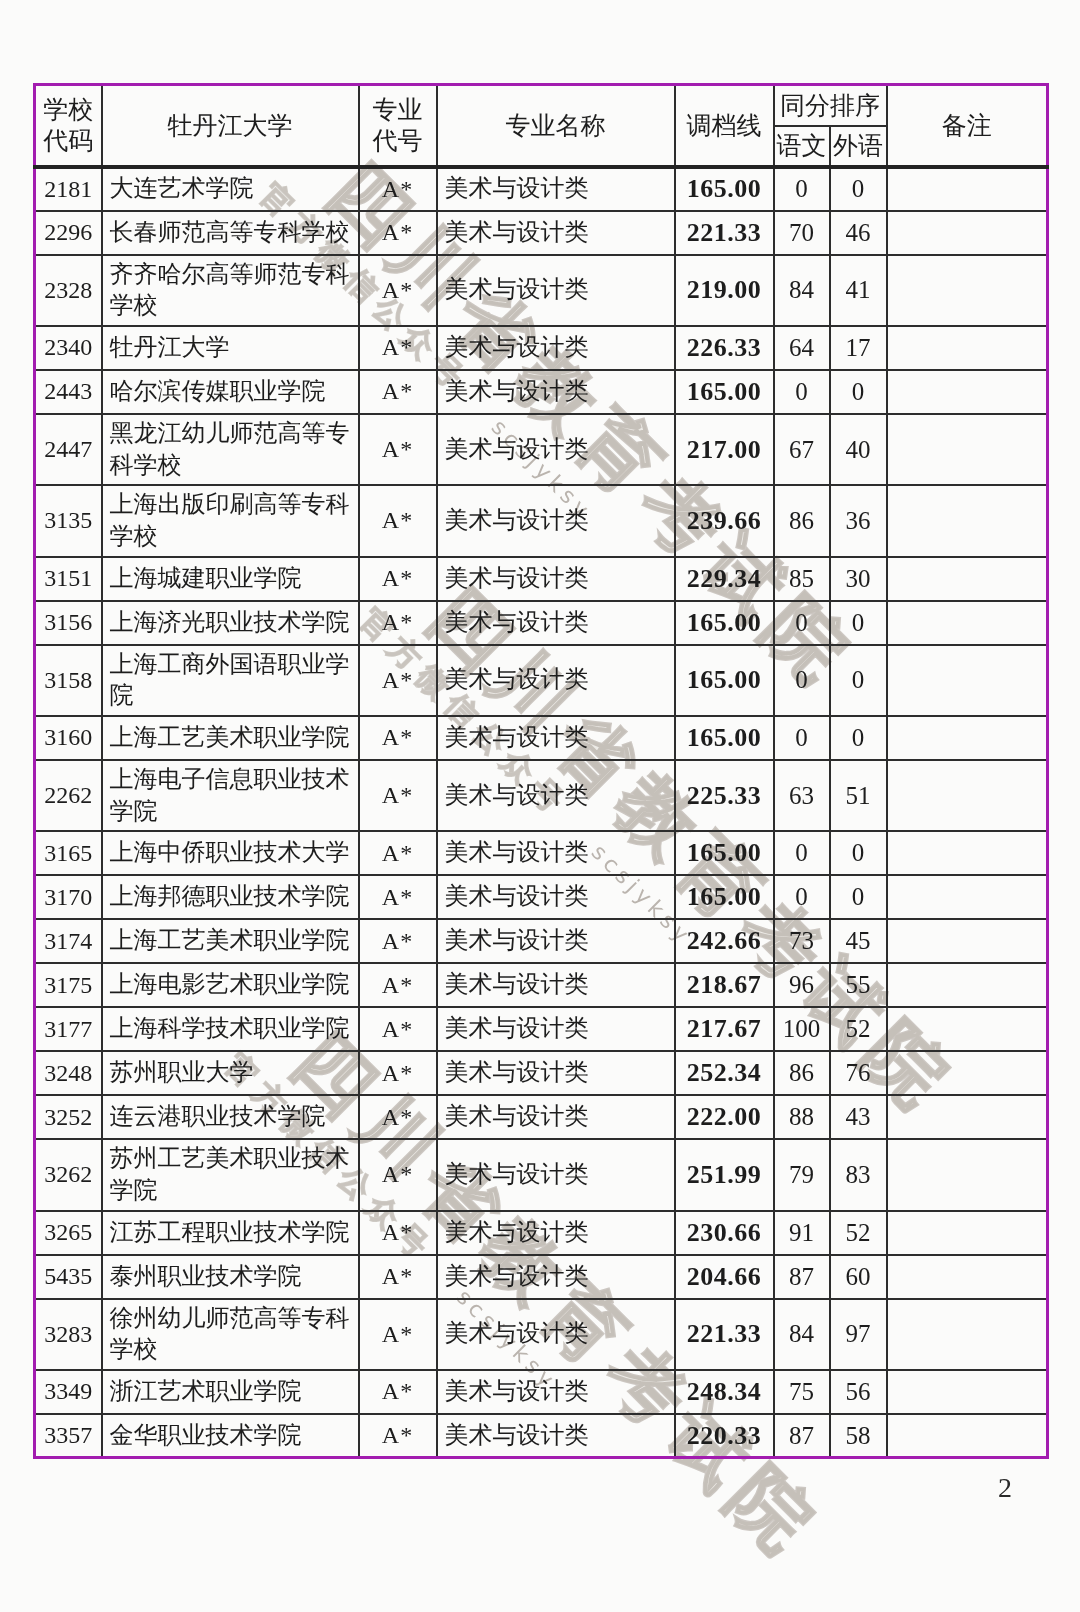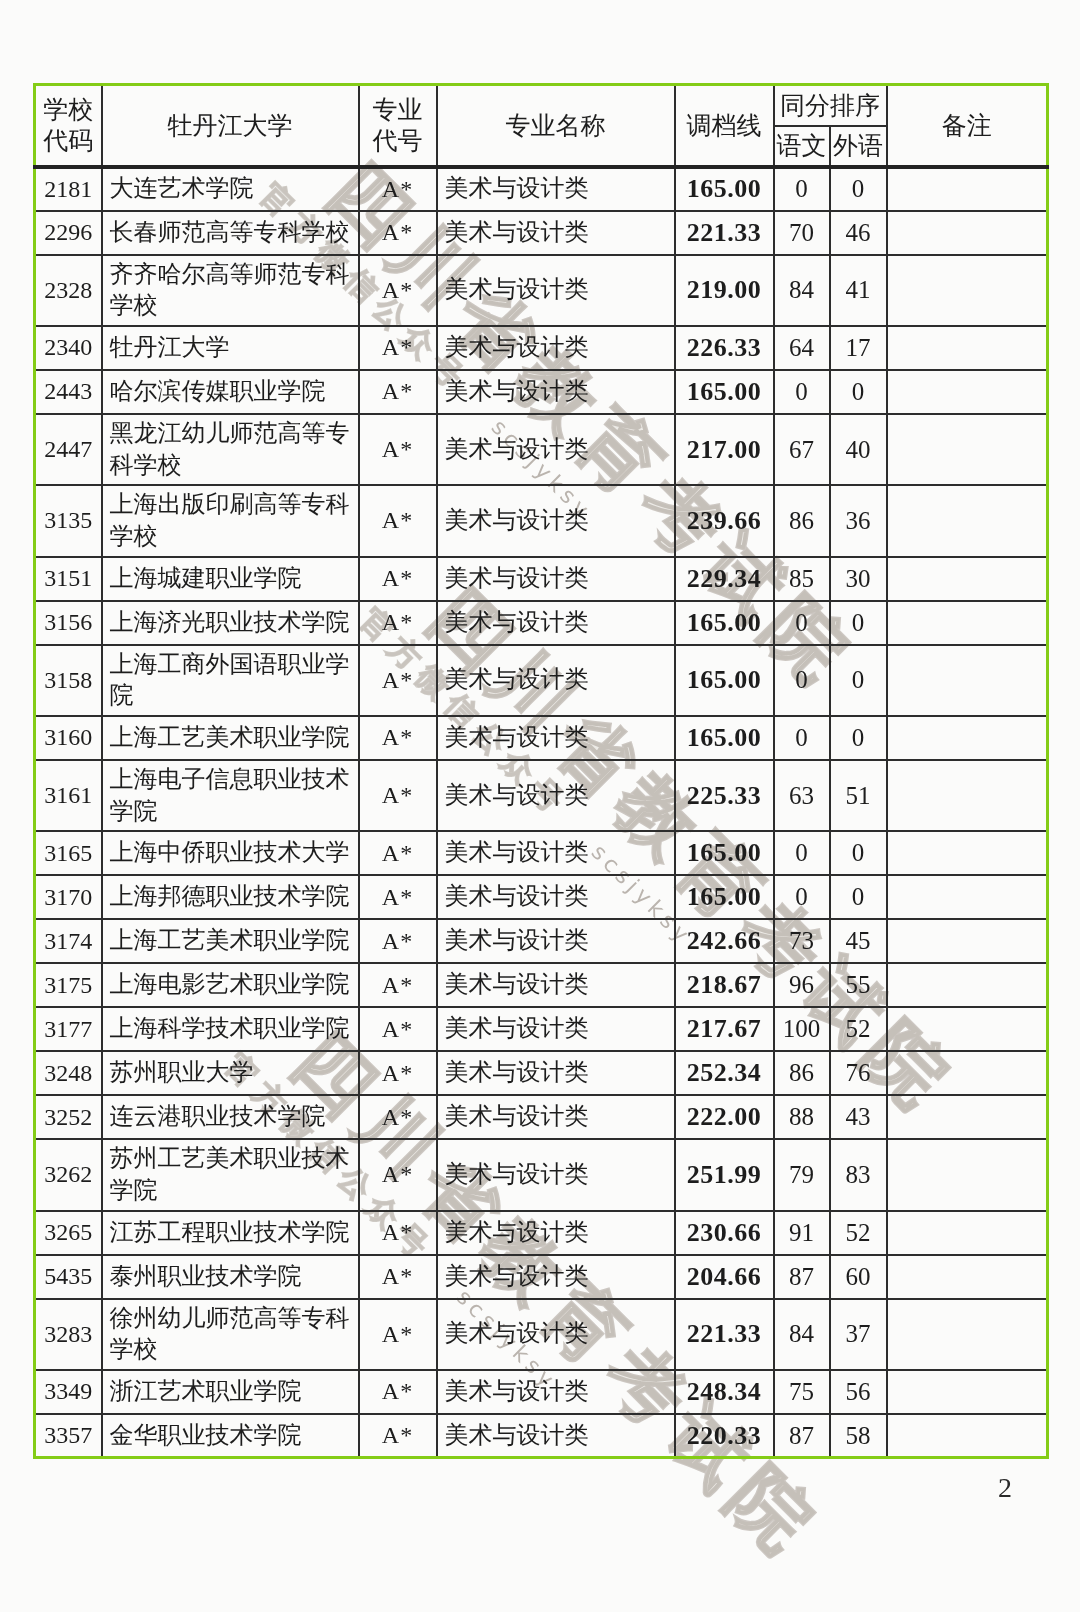--- a/index.html
+++ b/index.html
@@ -31,21 +31,21 @@
   .wm-latin {
     -webkit-text-stroke:0; color:rgba(158,150,141,0.7);
     font-family:"DejaVu Sans","Liberation Sans",sans-serif;
     font-size:22px; letter-spacing:5px; margin-left:48px; font-weight:normal;
   }
 
   
   table.score-table {
     position:absolute; left:33px; top:83px; width:1013px; z-index:2;
     border-collapse:collapse; table-layout:fixed; background:transparent;
-    border:3px solid #84cc16;
+    border:3px solid #a21caf;
   }
   th,td {
     border:2px solid #2d2d2d; padding:0 2px; vertical-align:middle;
     text-align:center; font-size:24px; font-weight:normal;
     overflow:hidden;
   }
   thead th { font-size:25px; line-height:1.25; padding:2px; }
   .th-bb { border-bottom:4px solid #232323; }
   tbody tr { height:44px; }
   td.c-name, td.c-mname {
@@ -210,21 +210,21 @@
     <td class="c-code">3160</td>
     <td class="c-name">上海工艺美术职业学院</td>
     <td class="c-mcode">A*</td>
     <td class="c-mname">美术与设计类</td>
     <td class="c-score">165.00</td>
     <td class="c-num">0</td>
     <td class="c-num">0</td>
     <td class="c-remark"></td>
   </tr>
       <tr>
-    <td class="c-code">3161</td>
+    <td class="c-code">2262</td>
     <td class="c-name">上海电子信息职业技术学院</td>
     <td class="c-mcode">A*</td>
     <td class="c-mname">美术与设计类</td>
     <td class="c-score">225.33</td>
     <td class="c-num">63</td>
     <td class="c-num">51</td>
     <td class="c-remark"></td>
   </tr>
       <tr>
     <td class="c-code">3165</td>
@@ -326,21 +326,21 @@
     <td class="c-num">60</td>
     <td class="c-remark"></td>
   </tr>
       <tr>
     <td class="c-code">3283</td>
     <td class="c-name">徐州幼儿师范高等专科学校</td>
     <td class="c-mcode">A*</td>
     <td class="c-mname">美术与设计类</td>
     <td class="c-score">221.33</td>
     <td class="c-num">84</td>
-    <td class="c-num">37</td>
+    <td class="c-num">97</td>
     <td class="c-remark"></td>
   </tr>
       <tr>
     <td class="c-code">3349</td>
     <td class="c-name">浙江艺术职业学院</td>
     <td class="c-mcode">A*</td>
     <td class="c-mname">美术与设计类</td>
     <td class="c-score">248.34</td>
     <td class="c-num">75</td>
     <td class="c-num">56</td>

